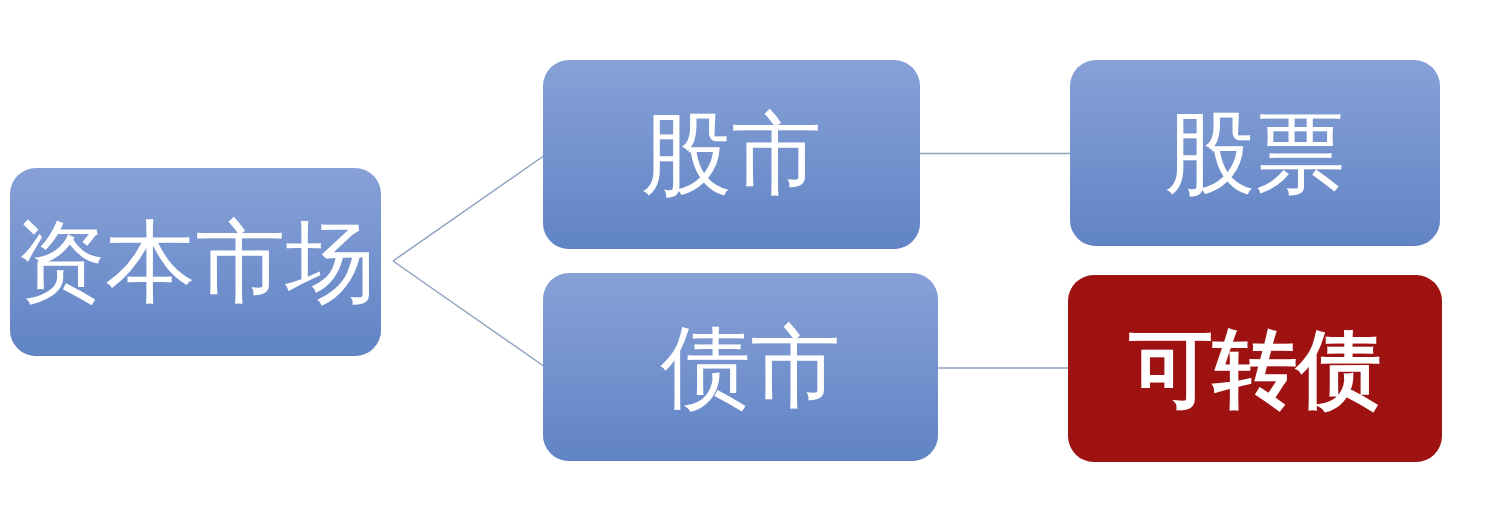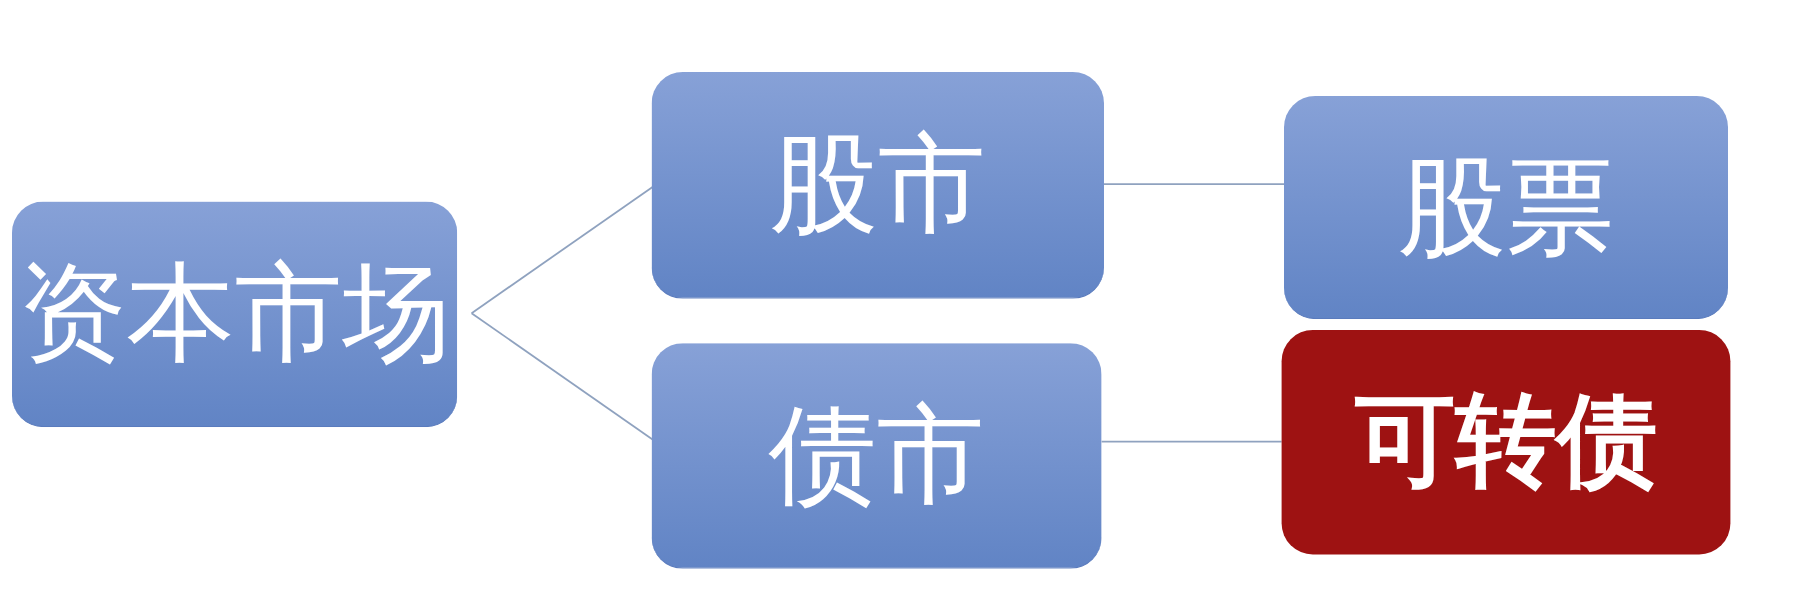--- a/index.html
+++ b/index.html
@@ -41,23 +41,23 @@
   }
   .node.blue {
     background: linear-gradient(to bottom, #87A1D7 0%, #6184C5 100%);
     border-bottom: 1px solid #5A7BBD;
   }
   .node.red {
     background: #9E1212;
   }
   .node-capital-market { left: 10px;  top: 168px; width: 371px; height: 187px; font-size: 90px; }
   .node-stock-market   { left: 543px; top: 60px;  width: 377px; height: 188px; font-size: 90px; }
-  .node-stock          { left: 1070px; top: 60px; width: 370px; height: 185px; font-size: 90px; margin-top: 20px; }
-  .node-bond-market    { left: 543px; top: 286px; width: 375px; height: 187px; font-size: 90px; }
-  .node-convertible-bond { left: 1068px; top: 275px; width: 374px; height: 187px; font-size: 84px; font-weight: bold; font-family: Liberation Serif, serif; }
+  .node-stock          { left: 1070px; top: 60px; width: 370px; height: 185px; font-size: 90px; }
+  .node-bond-market    { left: 543px; top: 273px; width: 375px; height: 187px; font-size: 90px; padding-left: 20px; }
+  .node-convertible-bond { left: 1068px; top: 275px; width: 374px; height: 187px; font-size: 84px; font-weight: bold; }
 </style>
 </head>
 <body>
 
 <div class="canvas">
 
   <svg class="connectors" viewBox="0 0 1505 506">
     <line x1="393" y1="261" x2="545" y2="155"></line>
     <line x1="393" y1="261" x2="545" y2="367"></line>
     <line x1="920" y1="153.5" x2="1070" y2="153.5"></line>

